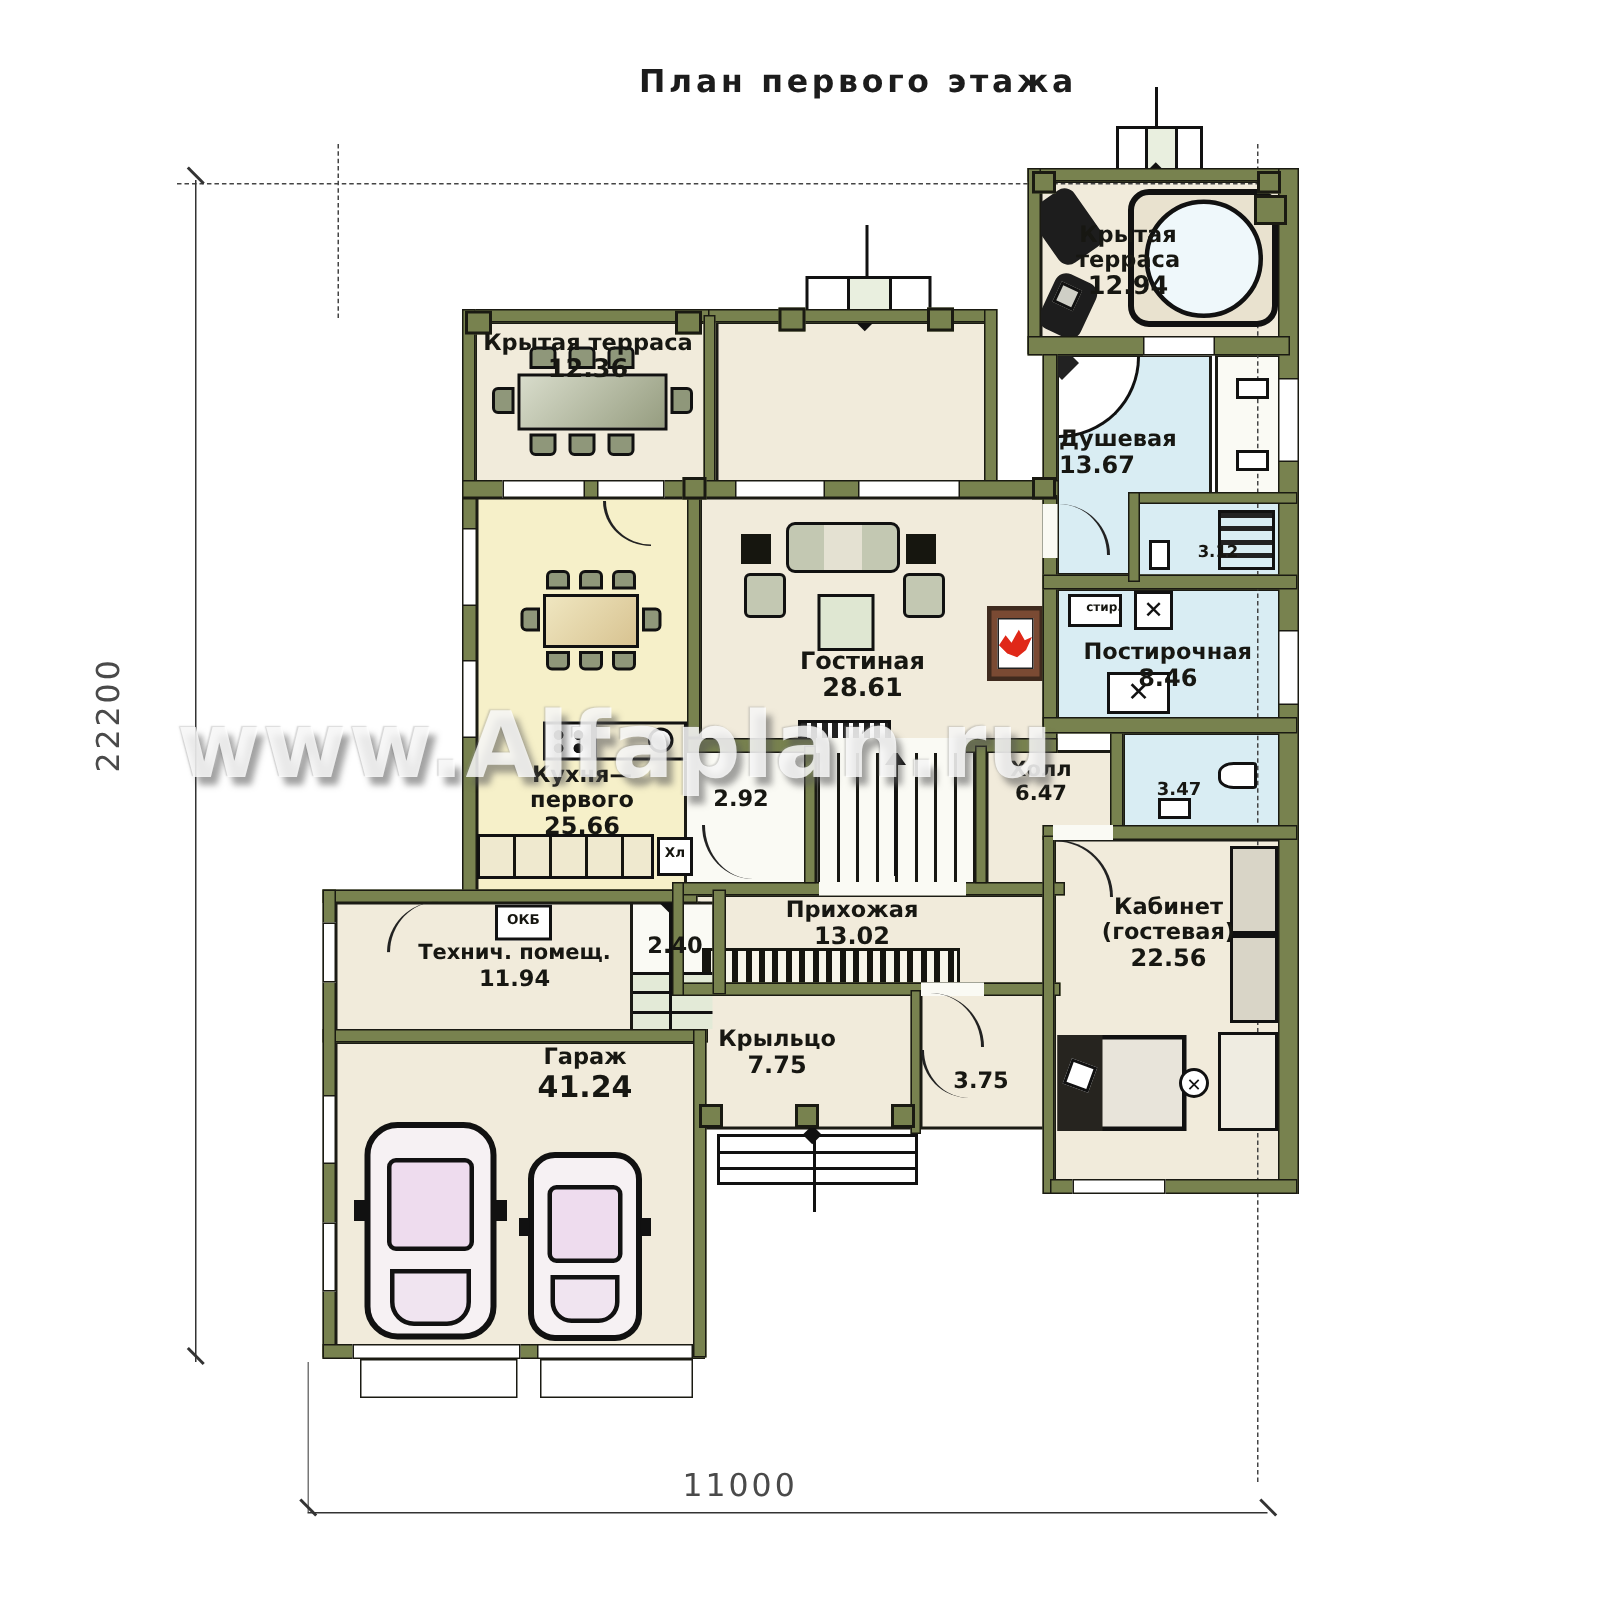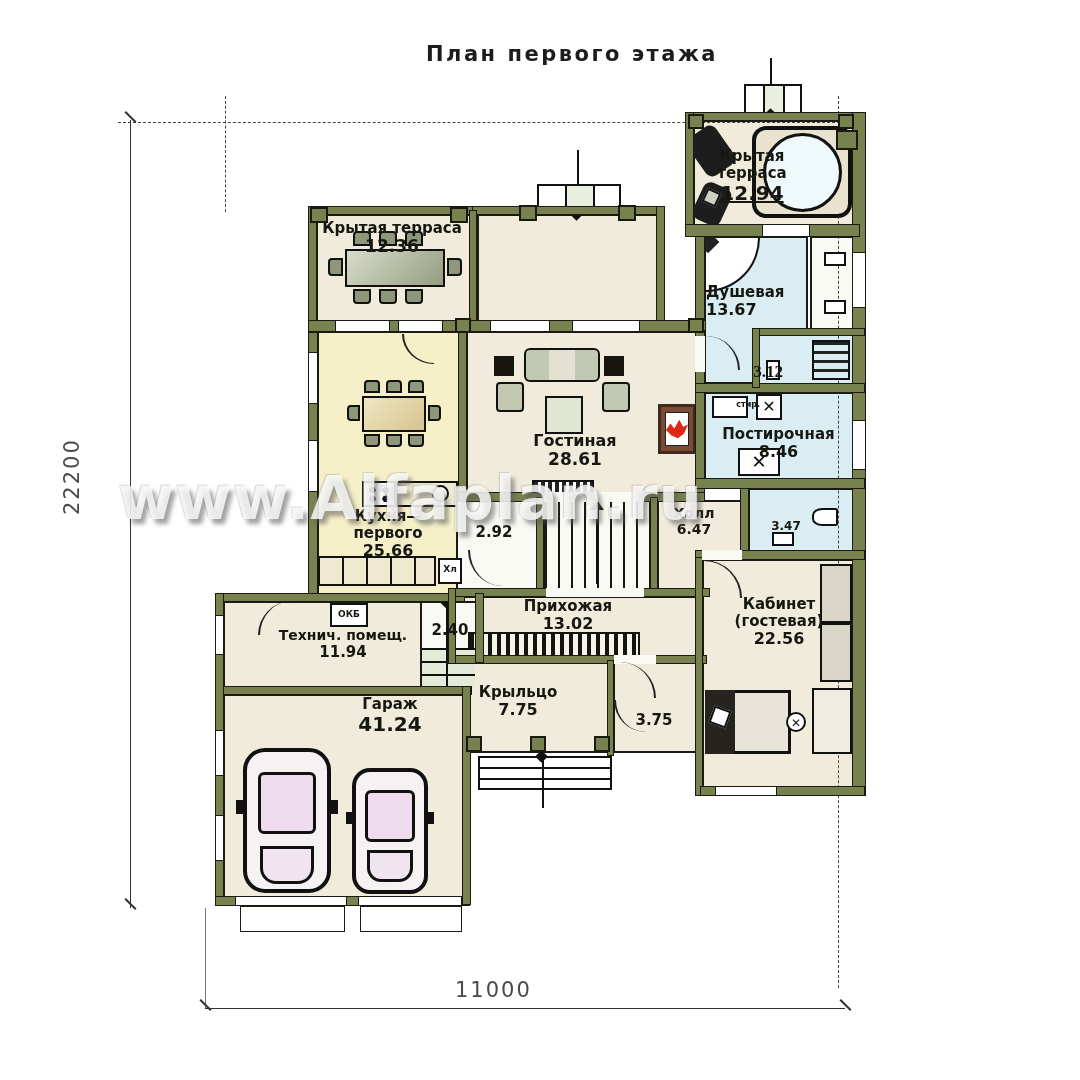--- a/index.html
+++ b/index.html
@@ -203,21 +203,21 @@
 
   <div class="furn" style="left:706px;top:238px;width:54px;height:54px;border-right:2px solid #111;border-bottom:2px solid #111;border-bottom-right-radius:100%;background:#fff;"></div>
   <div class="furn" style="left:700px;top:234px;width:16px;height:16px;background:#222;transform:rotate(45deg);"></div>
   <div class="furn" style="left:824px;top:252px;width:22px;height:14px;border:2px solid #111;background:#fff;"></div>
   <div class="furn" style="left:824px;top:300px;width:22px;height:14px;border:2px solid #111;background:#fff;"></div>
 
   <div class="furn" style="left:812px;top:340px;width:38px;height:40px;border:2px solid #111;background:repeating-linear-gradient(180deg,#222 0 3px,#d9edf3 3px 9px);"></div>
   <div class="furn" style="left:766px;top:360px;width:14px;height:20px;border:2px solid #111;background:#fff;"></div>
 
   <div class="furn" style="left:712px;top:396px;width:36px;height:22px;border:2px solid #111;background:#fff;"></div>
-  <div class="tiny" style="left:712px;top:400px;width:48px;font-size:8px;text-align:right;">стир.</div>
+  <div class="tiny" style="left:712px;top:400px;width:48px;font-size:8px;">стир.</div>
   <div class="furn" style="left:756px;top:394px;width:26px;height:26px;border:2px solid #111;background:#fff;color:#111;font-weight:bold;font-size:16px;line-height:22px;text-align:center;">✕</div>
   <div class="furn" style="left:738px;top:448px;width:42px;height:28px;border:2px solid #111;background:#fff;color:#111;font-weight:bold;font-size:18px;line-height:24px;text-align:center;">✕</div>
 
   <div class="furn" style="left:812px;top:508px;width:26px;height:18px;border:2px solid #111;border-radius:40% 10% 10% 40%;background:#fff;"></div>
   <div class="furn" style="left:772px;top:532px;width:22px;height:14px;border:2px solid #111;background:#fff;"></div>
 
   <div class="furn" style="left:545px;top:502px;width:105px;height:86px;background:repeating-linear-gradient(90deg,#171712 0 2px,transparent 2px 13px);"></div>
   <div class="furn" style="left:596px;top:508px;width:2px;height:76px;background:#111;"></div>
   <div class="furn" style="left:590px;top:500px;width:0;height:0;border-left:7px solid transparent;border-right:7px solid transparent;border-bottom:10px solid #111;"></div>
 
@@ -255,31 +255,31 @@
   <div class="arc" style="left:402px;top:334px;width:32px;height:30px;border-left:2px solid #222;border-bottom-left-radius:100%;border-bottom:1px solid #222;"></div>
   <div class="arc" style="left:704px;top:560px;width:38px;height:38px;border-right:2px solid #222;border-top-right-radius:100%;border-top:1px solid #222;"></div>
   <div class="arc" style="left:620px;top:662px;width:36px;height:36px;border-right:2px solid #222;border-top-right-radius:100%;"></div>
   <div class="arc" style="left:614px;top:700px;width:32px;height:32px;border-left:2px solid #222;border-bottom-left-radius:100%;"></div>
   <div class="arc" style="left:468px;top:550px;width:34px;height:36px;border-left:2px solid #222;border-bottom-left-radius:100%;"></div>
   <div class="arc" style="left:706px;top:336px;width:34px;height:34px;border-right:2px solid #222;border-top-right-radius:100%;"></div>
   <div class="arc" style="left:258px;top:601px;width:34px;height:34px;border-left:2px solid #222;border-top-left-radius:100%;"></div>
 
   <div class="lbl" style="left:712px;top:148px;width:80px;font-size:15px;">
     <span class="nm">Крытая терраса</span>
-    <span class="ar" style="font-size:20px;text-decoration:underline;">12.94</span>
+    <span class="ar" style="font-size:17px;">12.94</span>
   </div>
   <div class="lbl" style="left:322px;top:220px;width:140px;font-size:15px;">
     <span class="nm">Крытая терраса</span>
     <span class="ar" style="font-size:17px;">12.36</span>
   </div>
   <div class="lbl" style="left:700px;top:284px;width:92px;font-size:15px;text-align:left;padding-left:6px;">
     <span class="nm">Душевая</span>
     <span class="ar" style="font-size:16px;">13.67</span>
   </div>
-  <div class="lbl" style="left:744px;top:362px;width:48px;font-size:17px;font-family:Liberation Serif, serif;">
+  <div class="lbl" style="left:788px;top:362px;width:48px;font-size:11px;">
     <span class="ar">3.12</span>
   </div>
   <div class="lbl" style="left:706px;top:426px;width:145px;font-size:15px;">
     <span class="nm">Постирочная</span>
     <span class="ar" style="font-size:16px;">8.46</span>
   </div>
   <div class="lbl" style="left:520px;top:432px;width:110px;font-size:16px;">
     <span class="nm">Гостиная</span>
     <span class="ar" style="font-size:17px;">28.61</span>
   </div>

